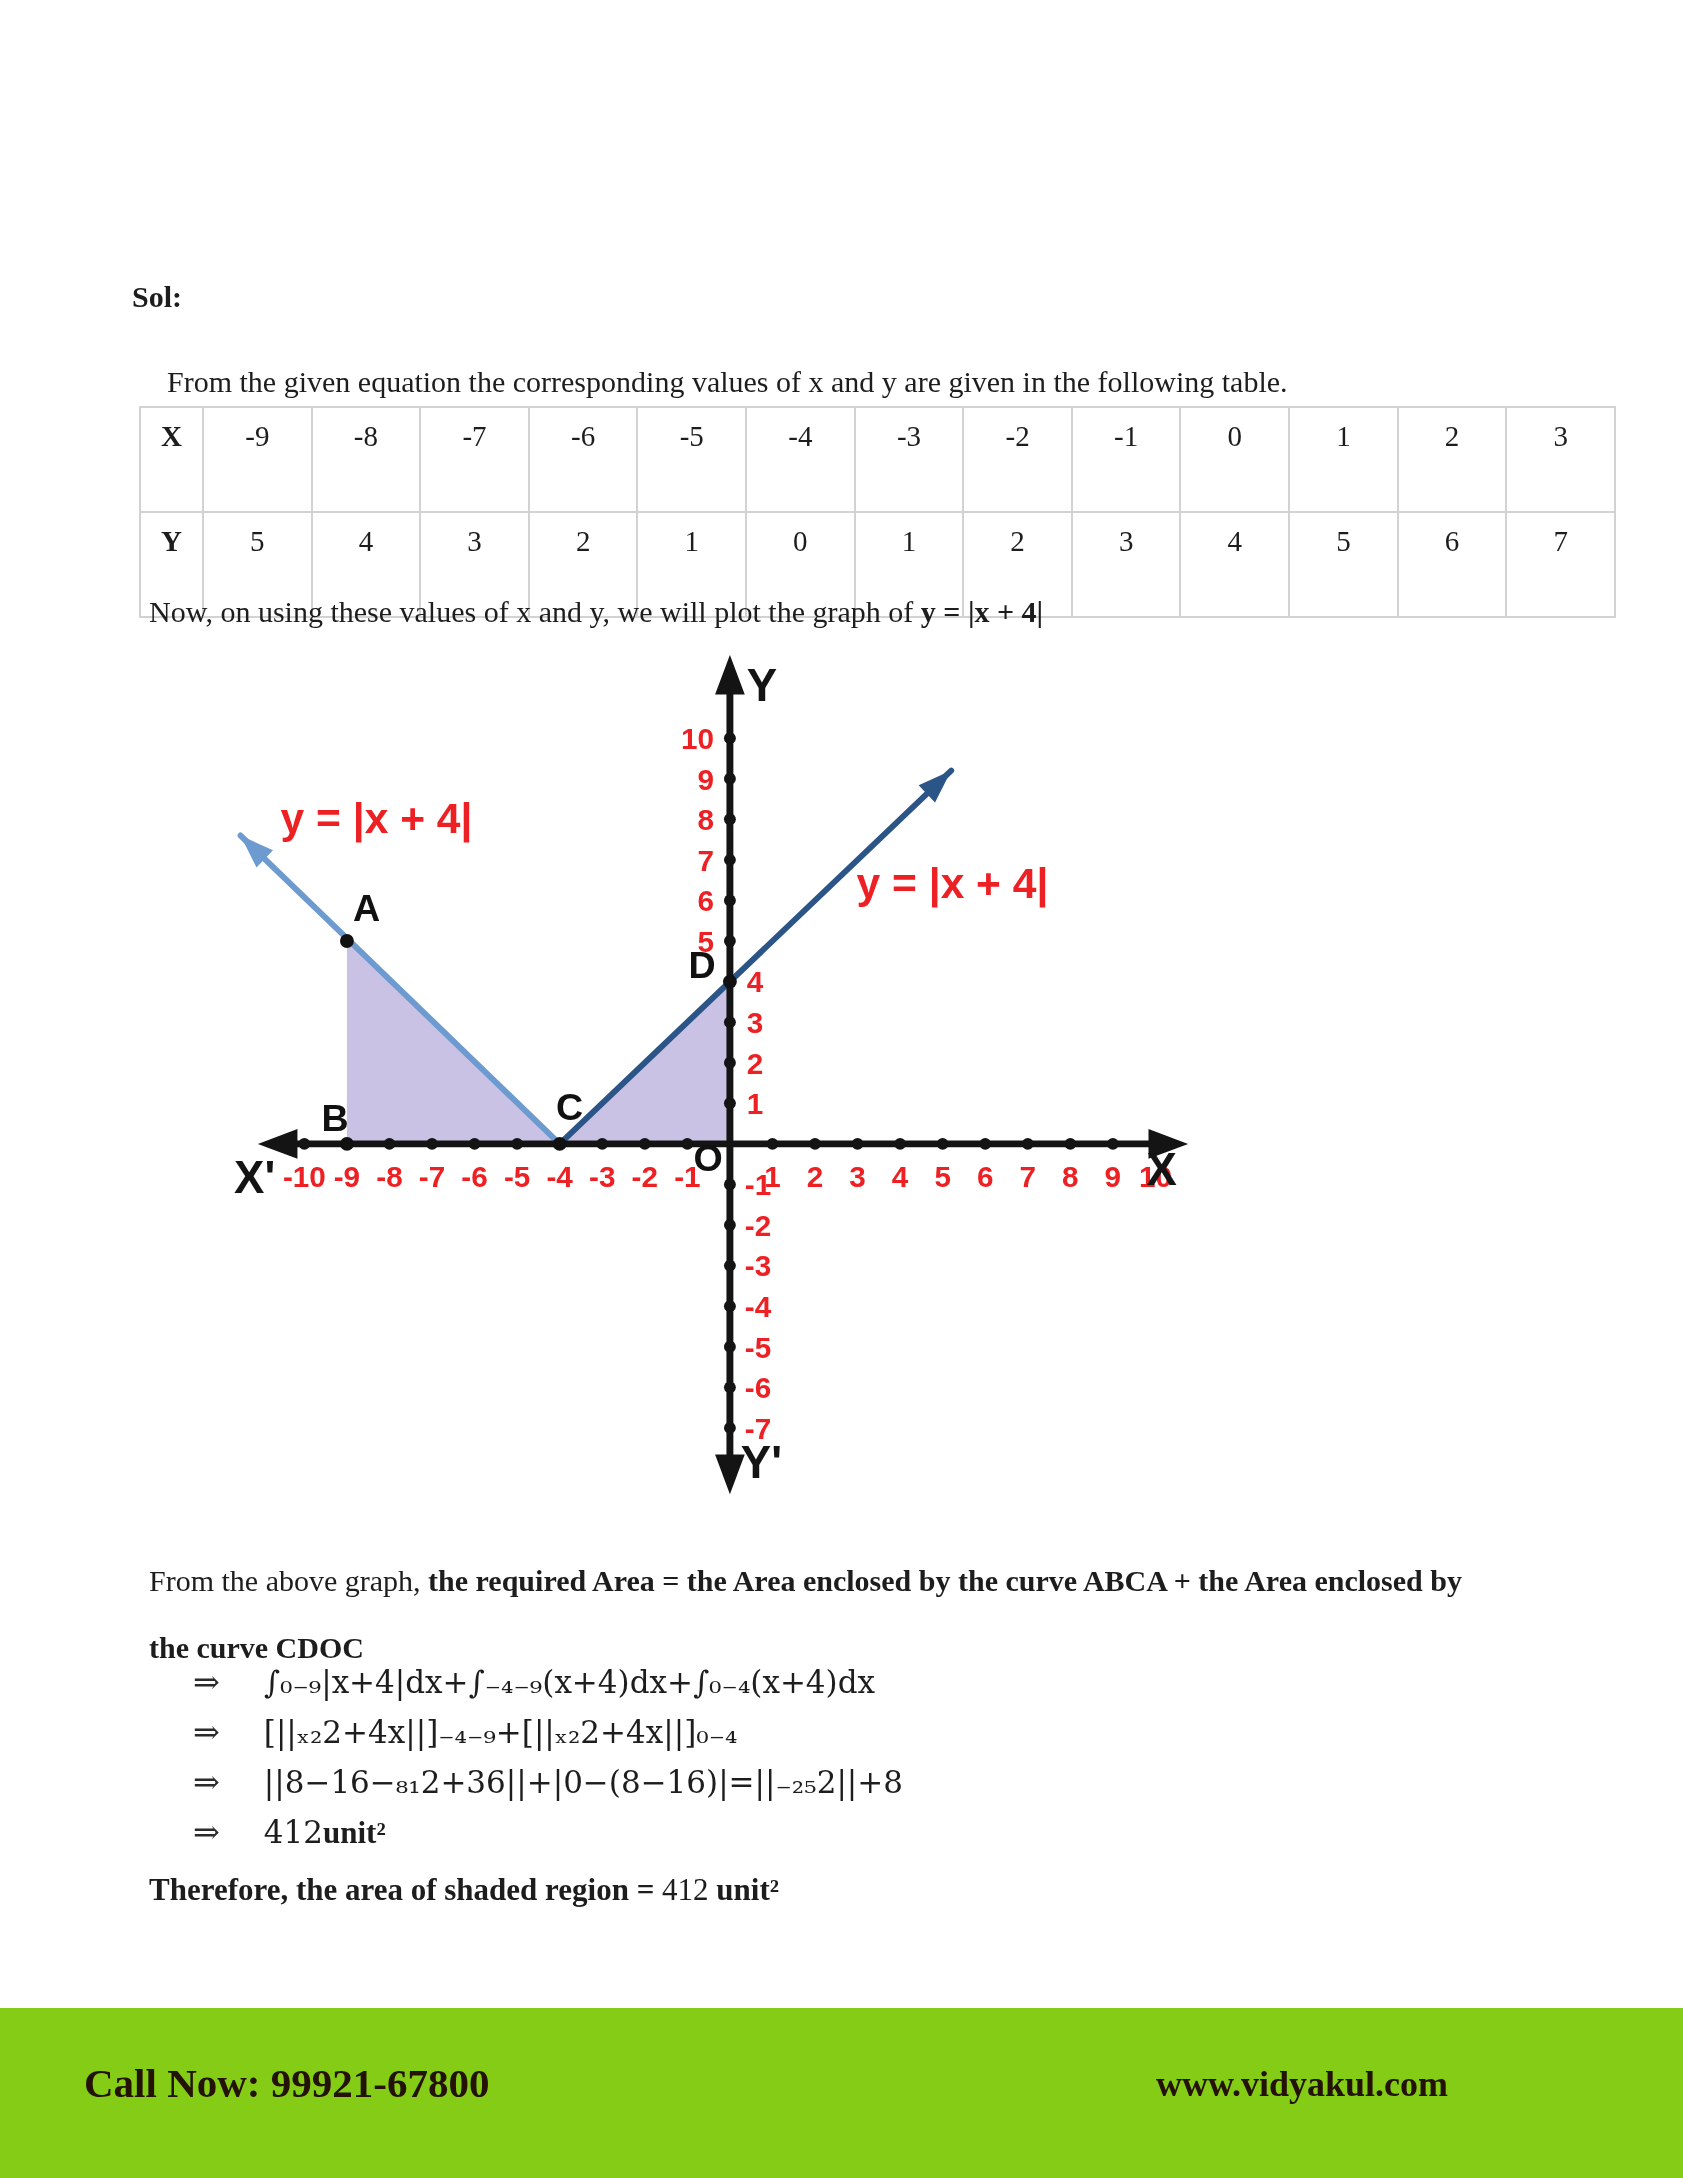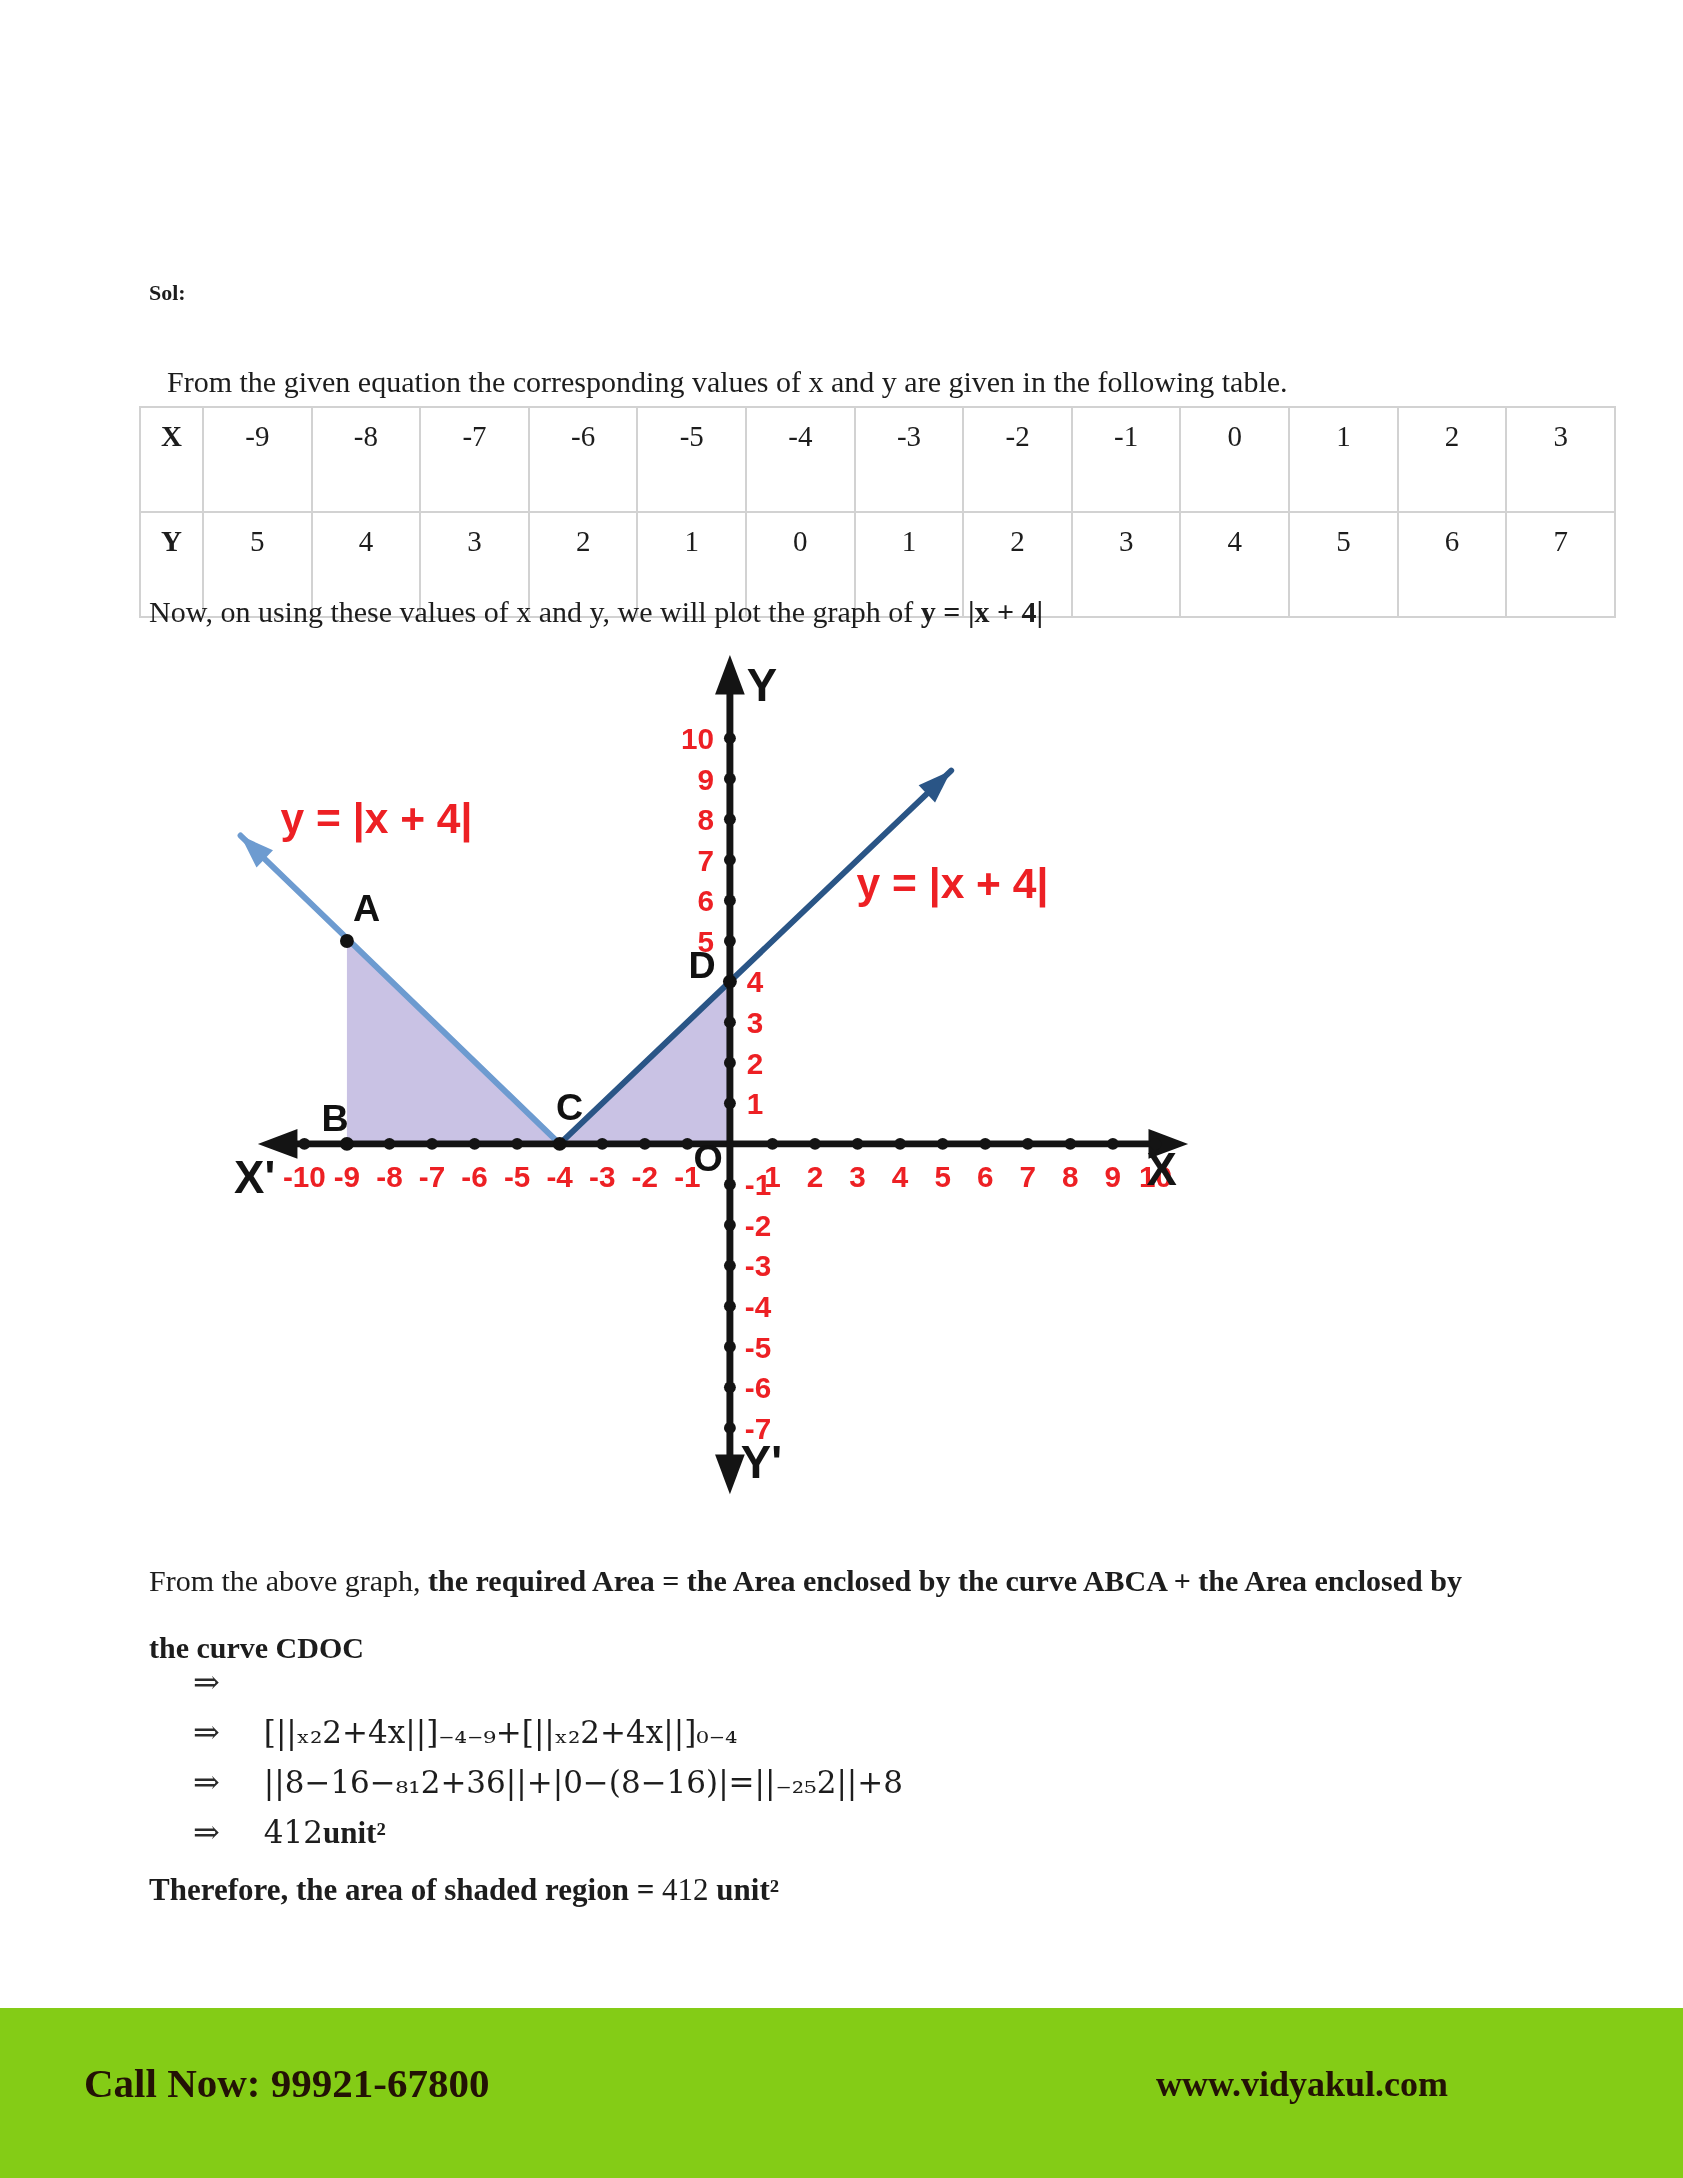--- a/index.html
+++ b/index.html
@@ -1,19 +1,19 @@
 <!DOCTYPE html>
 <html><head>
 <meta charset="utf-8">
 <style>
   html,body{margin:0;padding:0;background:#ffffff;}
   .page{position:relative;width:1683px;height:2178px;background:#ffffff;overflow:hidden;
         font-family:"Liberation Serif",serif;color:#1d1d1d;}
 
-  .sol{position:absolute;left:149px;top:280px;font-size:22px;font-weight:bold;}
+  .sol{position:absolute;left:132px;top:280px;font-size:30px;font-weight:bold;}
   .intro{position:absolute;left:149px;top:347px;font-size:30px;margin:18px;}
 
   table.xy-table{position:absolute;left:139px;top:406px;width:1477px;border-collapse:collapse;
         table-layout:fixed;font-size:29px;}
   table.xy-table th,table.xy-table td{border:2px solid #d2d2d2;height:91px;vertical-align:top;
         padding:12px 0 0 0;text-align:center;font-weight:normal;background:#fff;}
   table.xy-table th{font-weight:bold;width:61px;}
 
   .plotline{position:absolute;left:149px;top:595px;font-size:30px;margin:0;}
   .plotline b{font-weight:bold;}
@@ -189,20 +189,21 @@
       <text x="598" y="848" font-size="46" fill="#141414" text-anchor="start" font-weight="bold">Y'</text>
       <text x="86" y="560" font-size="46" fill="#141414" text-anchor="start" font-weight="bold">X'</text>
       <text x="1008" y="552" font-size="46" fill="#141414" text-anchor="start" font-weight="bold">X</text>
     </svg>
 
   <p class="conclusion"><span>From the above graph, </span><b>the required Area = the Area enclosed by the curve ABCA + the Area enclosed by the curve CDOC</b></p>
 
   <div id="steps">
       <div class="step">
         <span class="arrow">⇒</span>
+        <span class="mexpr">∫₀₋₉|x+4|dx+∫₋₄₋₉(x+4)dx+∫₀₋₄(x+4)dx</span>
       </div>
       <div class="step">
         <span class="arrow">⇒</span>
         <span class="mexpr">[||ₓ₂2+4x||]₋₄₋₉+[||ₓ₂2+4x||]₀₋₄</span>
       </div>
       <div class="step">
         <span class="arrow">⇒</span>
         <span class="mexpr">||8−16−₈₁2+36||+|0−(8−16)|=||₋₂₅2||+8</span>
       </div>
       <div class="step">

